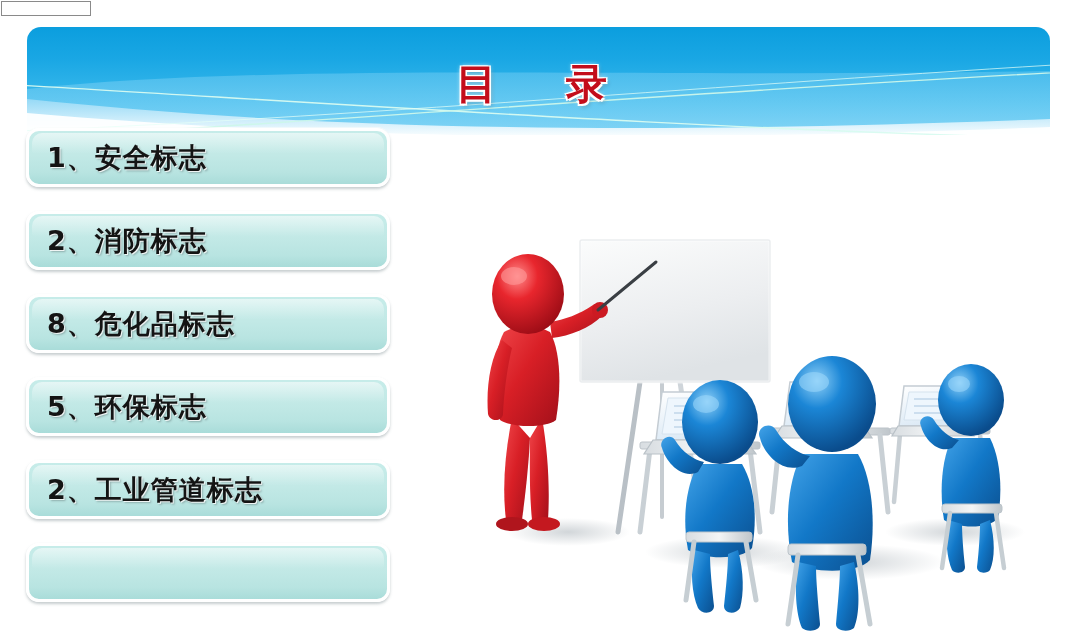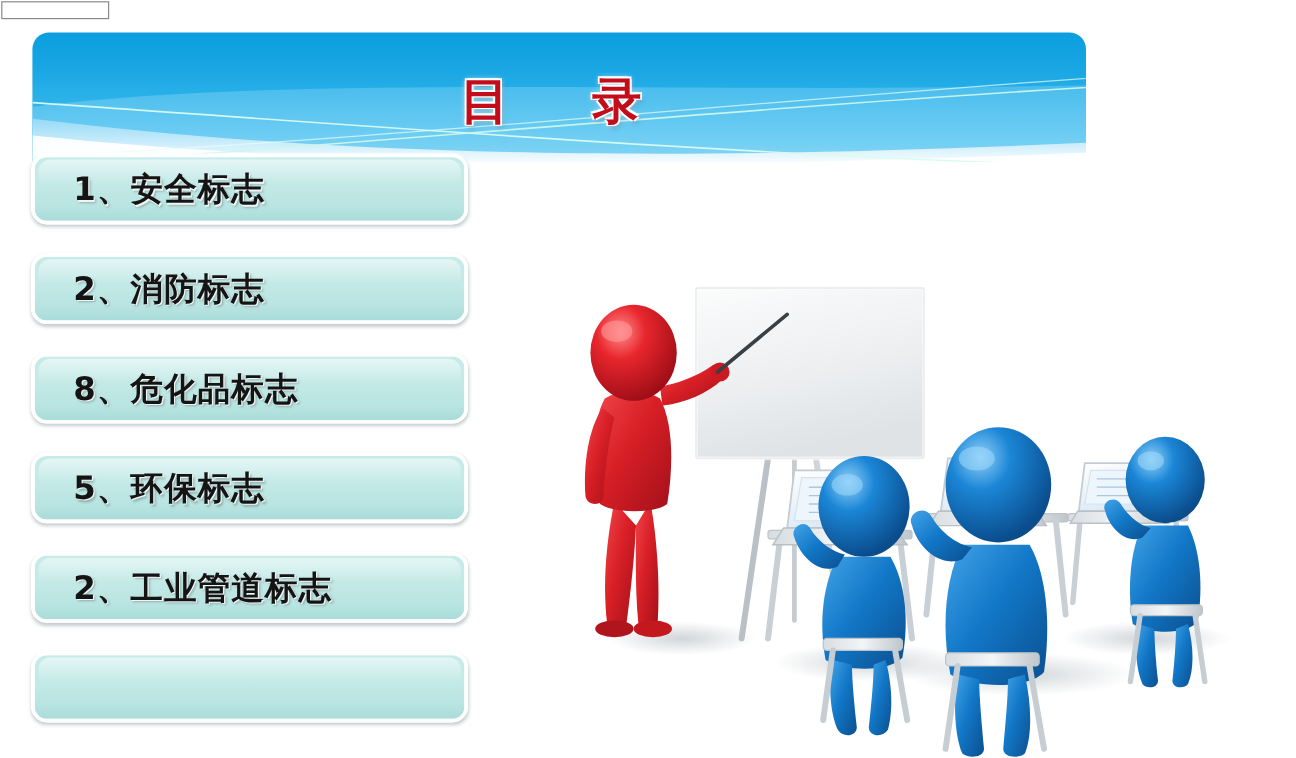--- a/index.html
+++ b/index.html
@@ -34,21 +34,21 @@
     border: 1px solid #8a8a8a;
     background: #ffffff;
     box-sizing: border-box;
   }
 
   
   .banner {
     position: absolute;
     left: 27px;
     top: 27px;
-    width: 878px;
+    width: 1023px;
     height: 108px;
     border-radius: 14px 14px 0 0;
     overflow: hidden;
     background: linear-gradient(180deg,
         #0b9ede 0%,
         #1aa7e4 30%,
         #2fb3e9 55%,
         #3dbcee 72%,
         #5cc8f2 100%);
   }
@@ -111,21 +111,21 @@
     right: 3px;
     top: 2px;
     height: 40%;
     border-radius: 10px 10px 4px 4px;
     background: linear-gradient(180deg, rgba(255,255,255,.55), rgba(255,255,255,0));
     pointer-events: none;
   }
   .toc-label {
     position: relative;
     z-index: 2;
-    padding-left: 32px;
+    padding-left: 18px;
     font-size: 27px;
     font-weight: bold;
     color: #141414;
     letter-spacing: 1px;
     font-family: "DejaVu Sans", "Liberation Sans", sans-serif;
     text-shadow: 1px 1px 0 rgba(255,255,255,.85), 2px 2px 2px rgba(90,110,110,.45);
     white-space: nowrap;
   }
 
   

